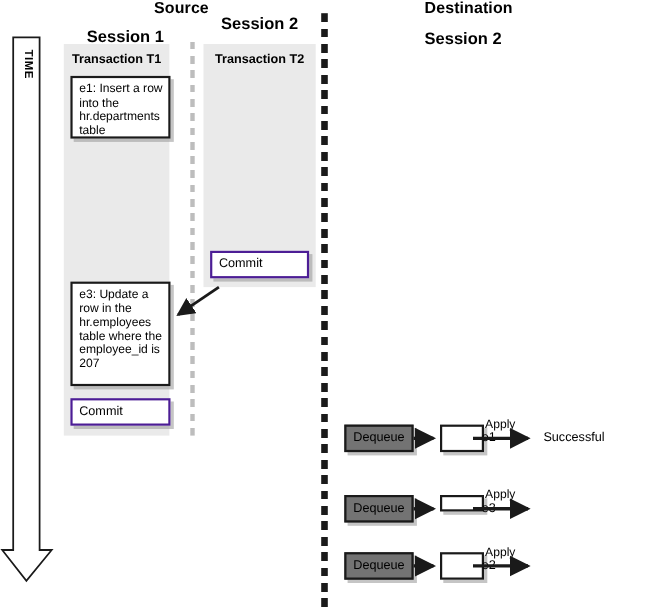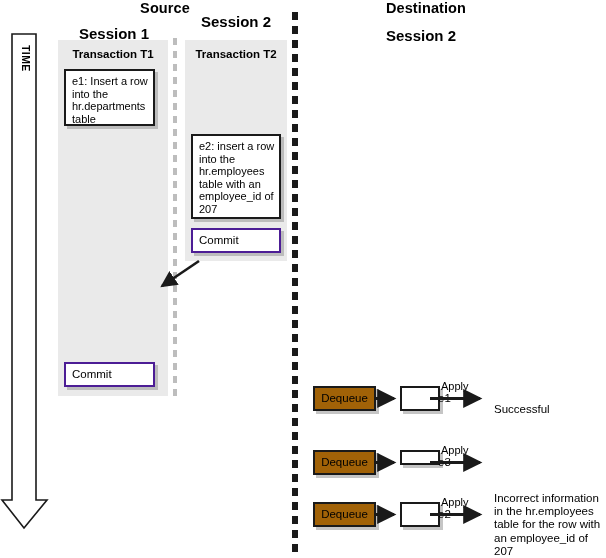--- a/index.html
+++ b/index.html
@@ -95,21 +95,21 @@
     background-image: repeating-linear-gradient(
       to bottom,
       #1a1a1a 0px, #1a1a1a 8px,
       rgba(255,255,255,0) 8px, rgba(255,255,255,0) 14px
     );
   }
 
   
   .dq-box {
     position: absolute;
-    background: #a16207;
+    background: #737373;
     border: 2px solid #1a1a1a;
     box-sizing: border-box;
     box-shadow: 3px 3px 0 rgba(150,150,150,0.55);
     font-size: 11.5px;
     line-height: 21px;
     text-align: center;
   }
   .ev-box {
     position: absolute;
     background: #ffffff;
@@ -147,36 +147,36 @@
 
   <div class="abs sub-title" style="left:186px; top:13px; width:100px;">Session 2</div>
 
   <div class="abs sub-title" style="left:371px; top:27px; width:100px;">Session 2</div>
 
   <svg class="abs" style="left:0px; top:30px; width:52px; height:502px;" width="52" height="502" viewBox="0 0 52 502">
     <polygon points="12,4 36,4 36,470 47,470 24,498 2,470 12,470" fill="#ffffff" stroke="#1a1a1a" stroke-width="1.6" stroke-linejoin="miter"></polygon>
   </svg>
   <div class="time-label" style="left:32px; top:45px;">TIME</div>
 
-  <div class="session-panel" style="left:58px; top:40px; width:110px; height:356px;">
+  <div class="session-panel" style="left:58px; top:40px; width:96px; height:356px;">
     <div class="txn-title" style="top:8px;">Transaction T1</div>
   </div>
 
   <div class="ebox" style="left:64px; top:69px; width:91px; height:57px;">e1: Insert a row into the hr.departments table</div>
 
+  <div class="ebox" style="left:64px; top:256px; width:91px; height:95px;">e3: Update a row in the hr.employees table where the employee_id is 207</div>
 
   <div class="commit-box" style="left:64px; top:362px; width:91px; height:25px;">Commit</div>
 
   <div class="dashed-light" style="left:173px; top:38px; height:358px;"></div>
 
   <div class="session-panel" style="left:185px; top:40px; width:102px; height:221px;">
     <div class="txn-title" style="top:8px;">Transaction T2</div>
   </div>
 
-  <div class="ebox" style="left:191px; top:134px; width:90px; height:85px;">e2: insert a row into the hr.employees table with an employee_id of 207</div>
 
   <div class="commit-box" style="left:191px; top:228px; width:90px; height:25px;">Commit</div>
 
   <svg class="abs" style="left:150px; top:255px; width:60px; height:50px;" width="60" height="50" viewBox="0 0 60 50">
     <defs>
       <marker id="ah-diag" markerWidth="7" markerHeight="7" refX="5.6" refY="3.2" orient="auto" markerUnits="strokeWidth">
         <path d="M0,0 L6.4,3.2 L0,6.4 z" fill="#1a1a1a"></path>
       </marker>
     </defs>
     <line x1="49" y1="6" x2="12" y2="31" stroke="#1a1a1a" stroke-width="2.6" marker-end="url(#ah-diag)"></line>
@@ -196,21 +196,21 @@
   <div class="ev-box" style="left:400px; top:386px; width:30px; height:25px;">e1</div>
   <div class="apply-label" style="left:441px; top:380px;">Apply</div>
   <svg class="abs" style="left:430px; top:390px; width:62px; height:18px;" width="62" height="18" viewBox="0 0 62 18">
     <defs>
       <marker id="ah2" markerWidth="7" markerHeight="7" refX="5.6" refY="3.2" orient="auto" markerUnits="strokeWidth">
         <path d="M0,0 L6.4,3.2 L0,6.4 z" fill="#1a1a1a"></path>
       </marker>
     </defs>
     <line x1="0" y1="8.5" x2="50" y2="8.5" stroke="#1a1a1a" stroke-width="3" marker-end="url(#ah2)"></line>
   </svg>
-  <div class="outcome" style="left:494px; top:392px; width:108px;margin-top:11px;">Successful</div>
+  <div class="outcome" style="left:494px; top:392px; width:108px;">Successful</div>
 
   <div class="dq-box" style="left:313px; top:450px; width:63px; height:25px;">Dequeue</div>
   <svg class="abs" style="left:376px; top:454px; width:26px; height:18px;" width="26" height="18" viewBox="0 0 26 18">
     <defs>
       <marker id="ah3" markerWidth="7" markerHeight="7" refX="5.6" refY="3.2" orient="auto" markerUnits="strokeWidth">
         <path d="M0,0 L6.4,3.2 L0,6.4 z" fill="#1a1a1a"></path>
       </marker>
     </defs>
     <line x1="0" y1="8.5" x2="18" y2="8.5" stroke="#1a1a1a" stroke-width="3" marker-end="url(#ah3)"></line>
   </svg>
@@ -237,15 +237,14 @@
   <div class="ev-box" style="left:400px; top:502px; width:30px; height:25px;">e2</div>
   <div class="apply-label" style="left:441px; top:496px;">Apply</div>
   <svg class="abs" style="left:430px; top:506px; width:62px; height:18px;" width="62" height="18" viewBox="0 0 62 18">
     <defs>
       <marker id="ah6" markerWidth="7" markerHeight="7" refX="5.6" refY="3.2" orient="auto" markerUnits="strokeWidth">
         <path d="M0,0 L6.4,3.2 L0,6.4 z" fill="#1a1a1a"></path>
       </marker>
     </defs>
     <line x1="0" y1="8.5" x2="50" y2="8.5" stroke="#1a1a1a" stroke-width="3" marker-end="url(#ah6)"></line>
   </svg>
-  <div class="outcome" style="left:494px; top:492px; width:110px;">Incorrect information in the hr.employees table for the row with an employee_id of 207</div>
 
 </div>
 
 </body></html>

